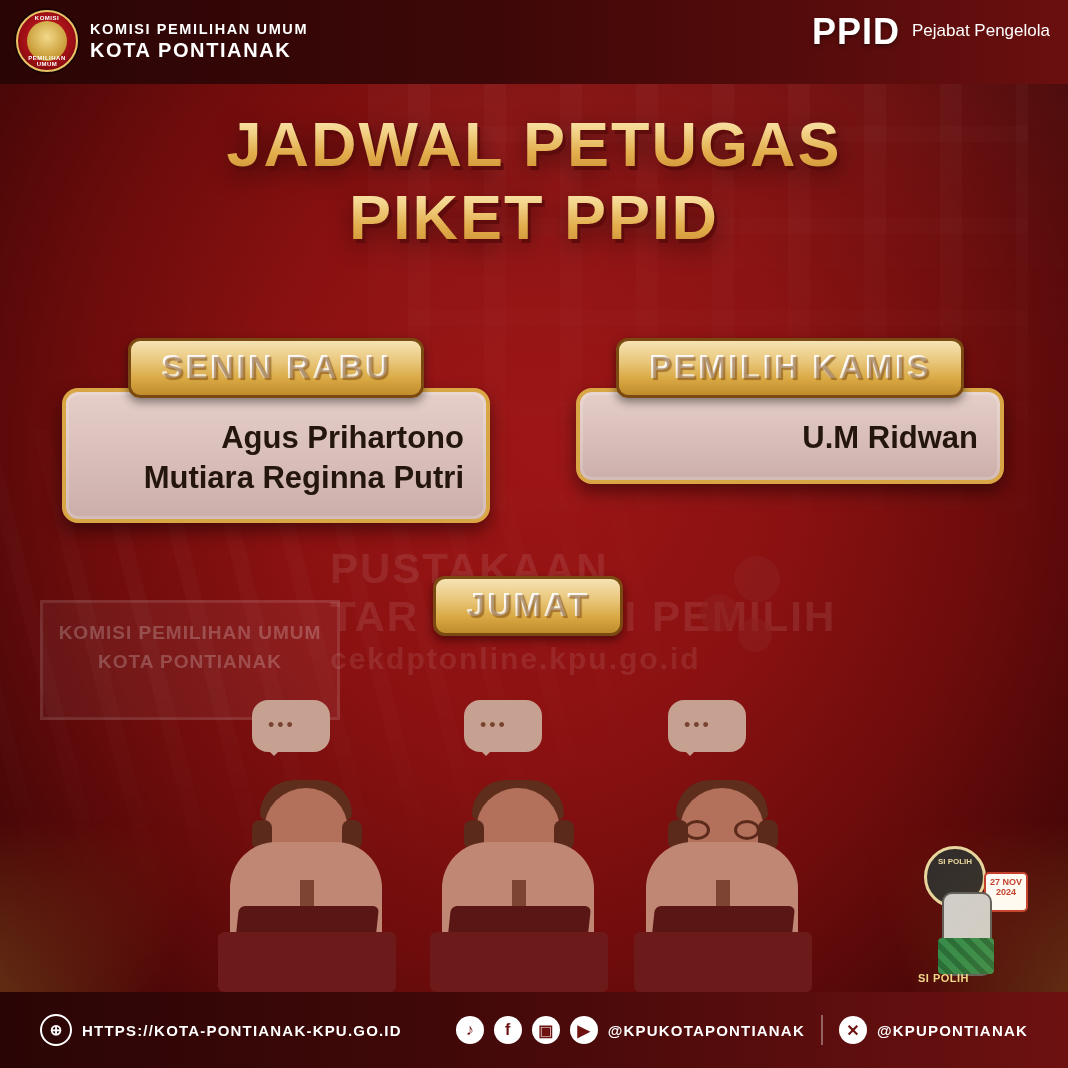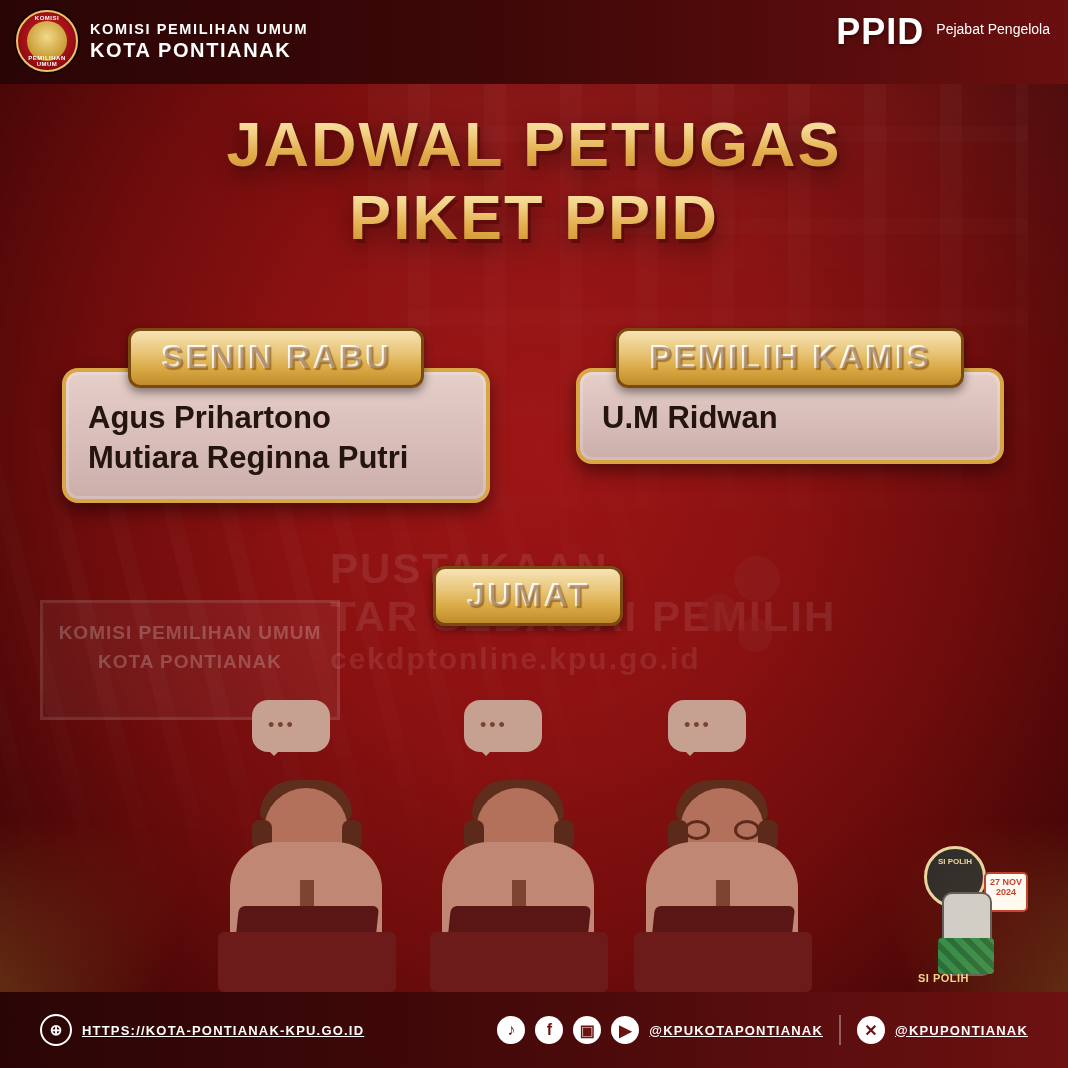--- a/index.html
+++ b/index.html
@@ -148,21 +148,21 @@
   .ppid-word {
     color: #ffffff;
     font-size: 36px;
     font-weight: bold;
     letter-spacing: 1px;
     line-height: 1;
     text-shadow: 0 2px 4px rgba(0,0,0,.45);
   }
   .ppid-sub {
     color: #ffffff;
-    font-size: 14px;
+    font-size: 17px;
     line-height: 1.35;
     padding-top: 6px;
   }
   
   .headline {
     position: absolute;
     left: 0;
     top: 108px;
     width: 100%;
     text-align: center;
@@ -177,21 +177,21 @@
     background-clip: text;
     color: transparent;
     filter: drop-shadow(3px 4px 0px rgba(90,10,10,0.85)) drop-shadow(0 6px 12px rgba(0,0,0,0.4));
   }
   
   .card {
     position: absolute;
   }
   .day-pill {
     position: relative;
-    margin: 0 auto;
+    margin: 10px auto;
     display: table;
     padding: 7px 30px 9px 30px;
     border-radius: 12px;
     background: linear-gradient(180deg, #f6e3b4 0%, #e8c578 40%, #d9a944 70%, #c08c2c 100%);
     border: 3px solid #7a4a12;
     box-shadow: 0 4px 10px rgba(0,0,0,0.45);
     z-index: 3;
   }
   .day-pill span {
     font-size: 33px;
@@ -205,21 +205,21 @@
     white-space: nowrap;
   }
   .name-box {
     margin-top: -20px;
     border-radius: 16px;
     border: 4px solid #d5a css;
     border: 4px solid #d9a645;
     background: linear-gradient(180deg, #e6cfc9 0%, #d8bdb8 55%, #cbaeaa 100%);
     box-shadow: 0 8px 18px rgba(0,0,0,0.45), inset 0 0 0 3px rgba(255,255,255,0.18);
     padding: 26px 22px 22px 22px;
-    text-align: left;
+    text-align: right;
   }
   .name-box .nm {
     font-size: 31px;
     font-weight: bold;
     color: #24150f;
     line-height: 1.28;
     white-space: nowrap;
   }
   #card-senin { left: 62px; top: 328px; width: 428px; }
   #card-selasa { left: 576px; top: 328px; width: 428px; }
@@ -263,21 +263,21 @@
     width: 100%;
     height: 76px;
     background: linear-gradient(90deg, #2a0505 0%, #400808 40%, #6d1111 100%);
     display: flex;
     align-items: center;
     gap: 16px;
     padding: 0 40px;
     box-sizing: border-box;
   }
   .b-item { display: flex; align-items: center; gap: 10px; color: #fff; }
-  .b-item .label { font-size: 13px; letter-spacing: 1.2px; font-weight: 600; text-decoration: underline; }
+  .b-item .label { font-size: 15px; letter-spacing: 1.2px; font-weight: 600; }
   .ic {
     width: 28px; height: 28px; border-radius: 6px;
     display: flex; align-items: center; justify-content: center;
     font-size: 16px; font-weight: bold;
     background: #ffffff; color: #6d1111;
   }
   .ic.round { border-radius: 50%; }
   .ic.globe { background: transparent; color: #fff; border: 2px solid #fff; border-radius: 50%; font-size: 15px; }
   .divider { width: 2px; height: 30px; background: rgba(255,255,255,0.35); }
   .sep { flex: 1; }

